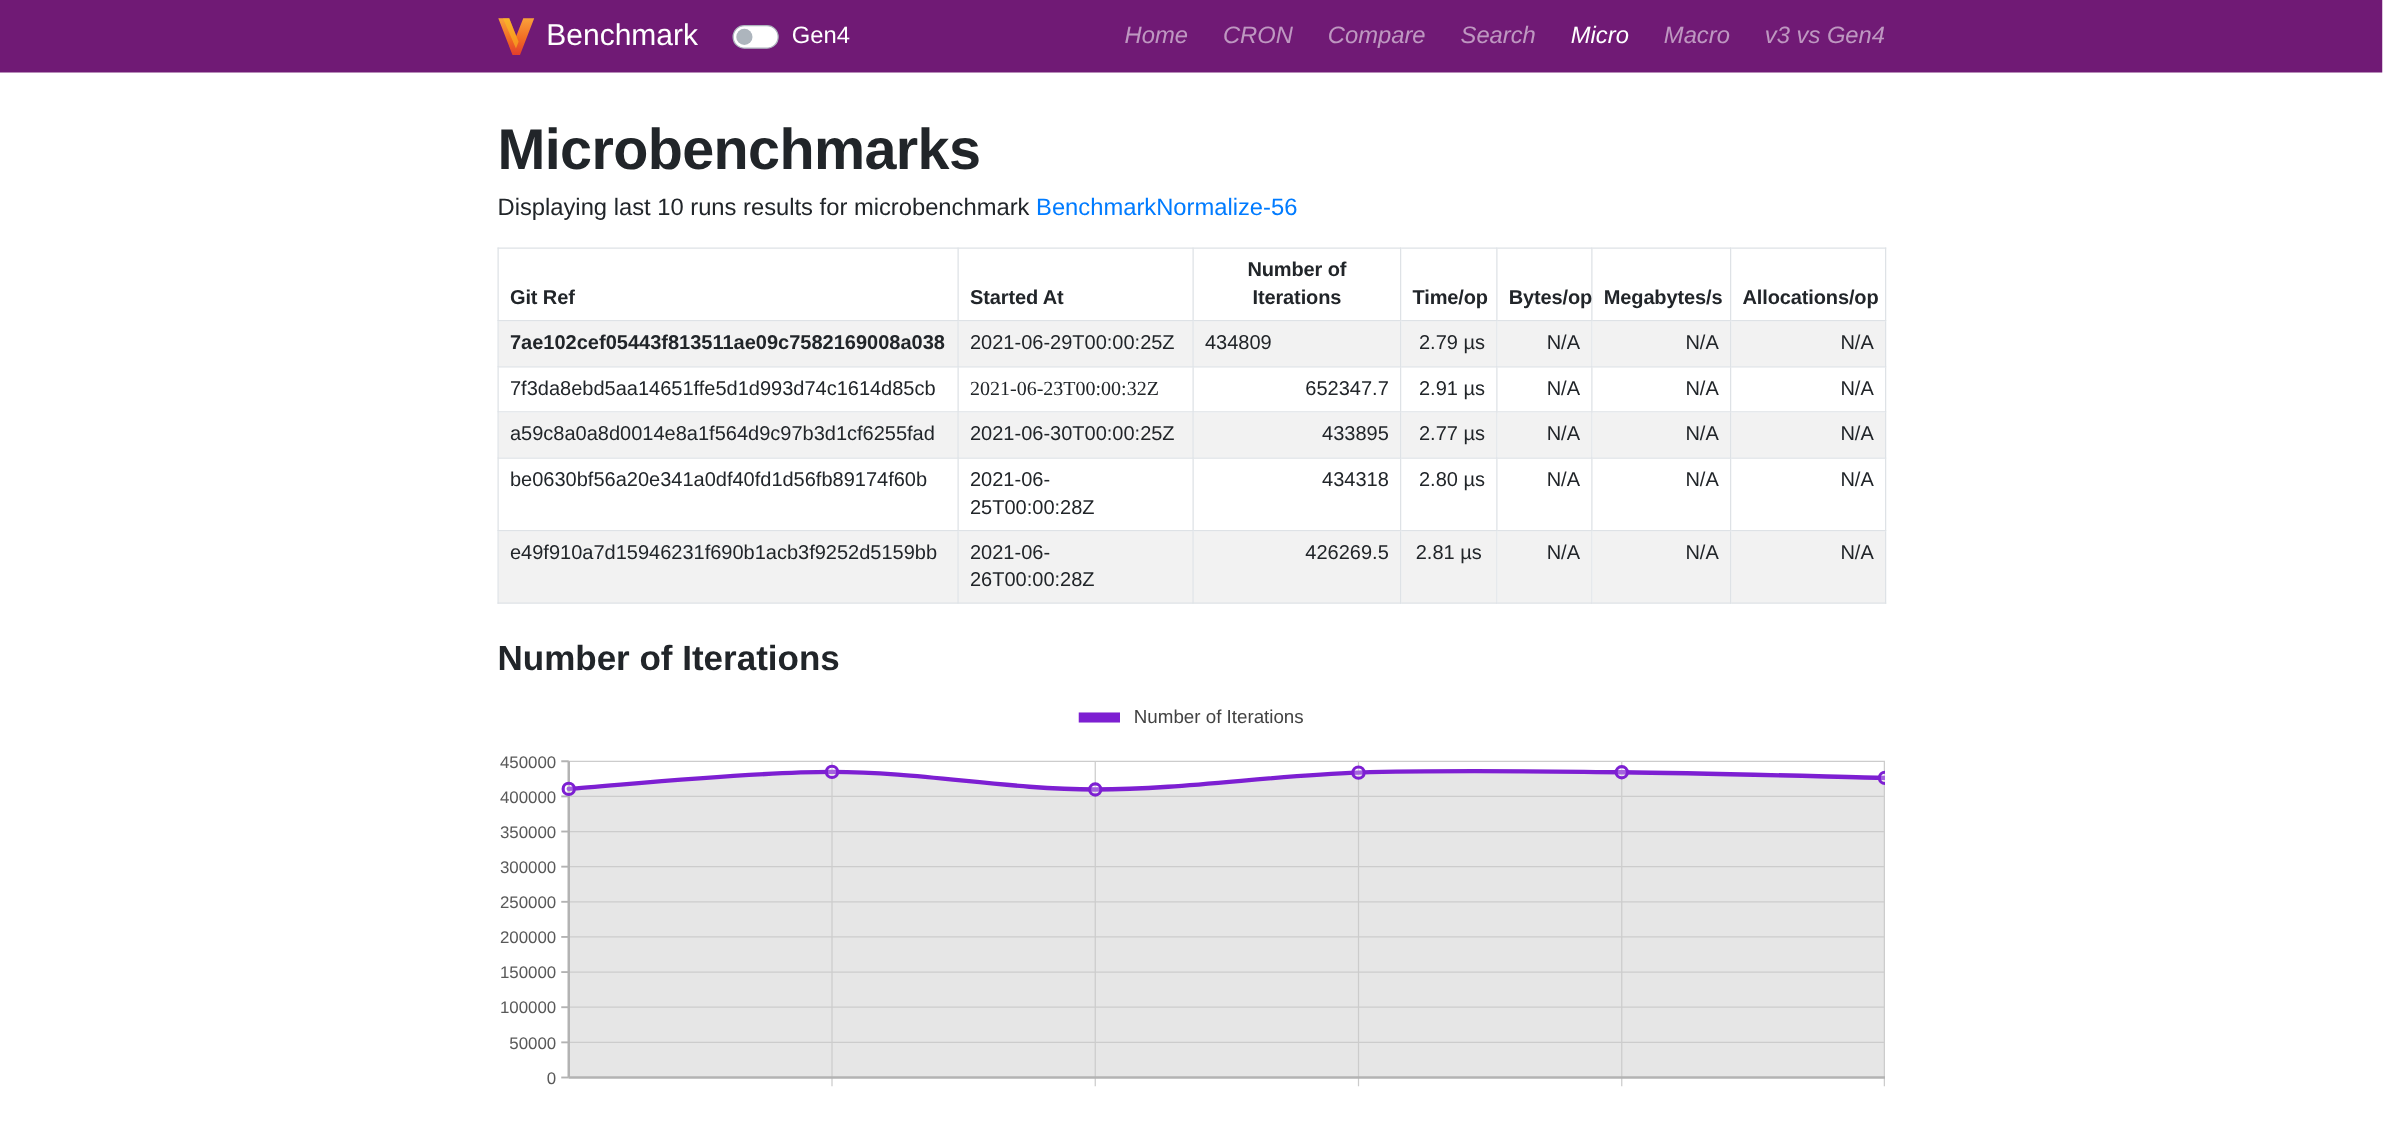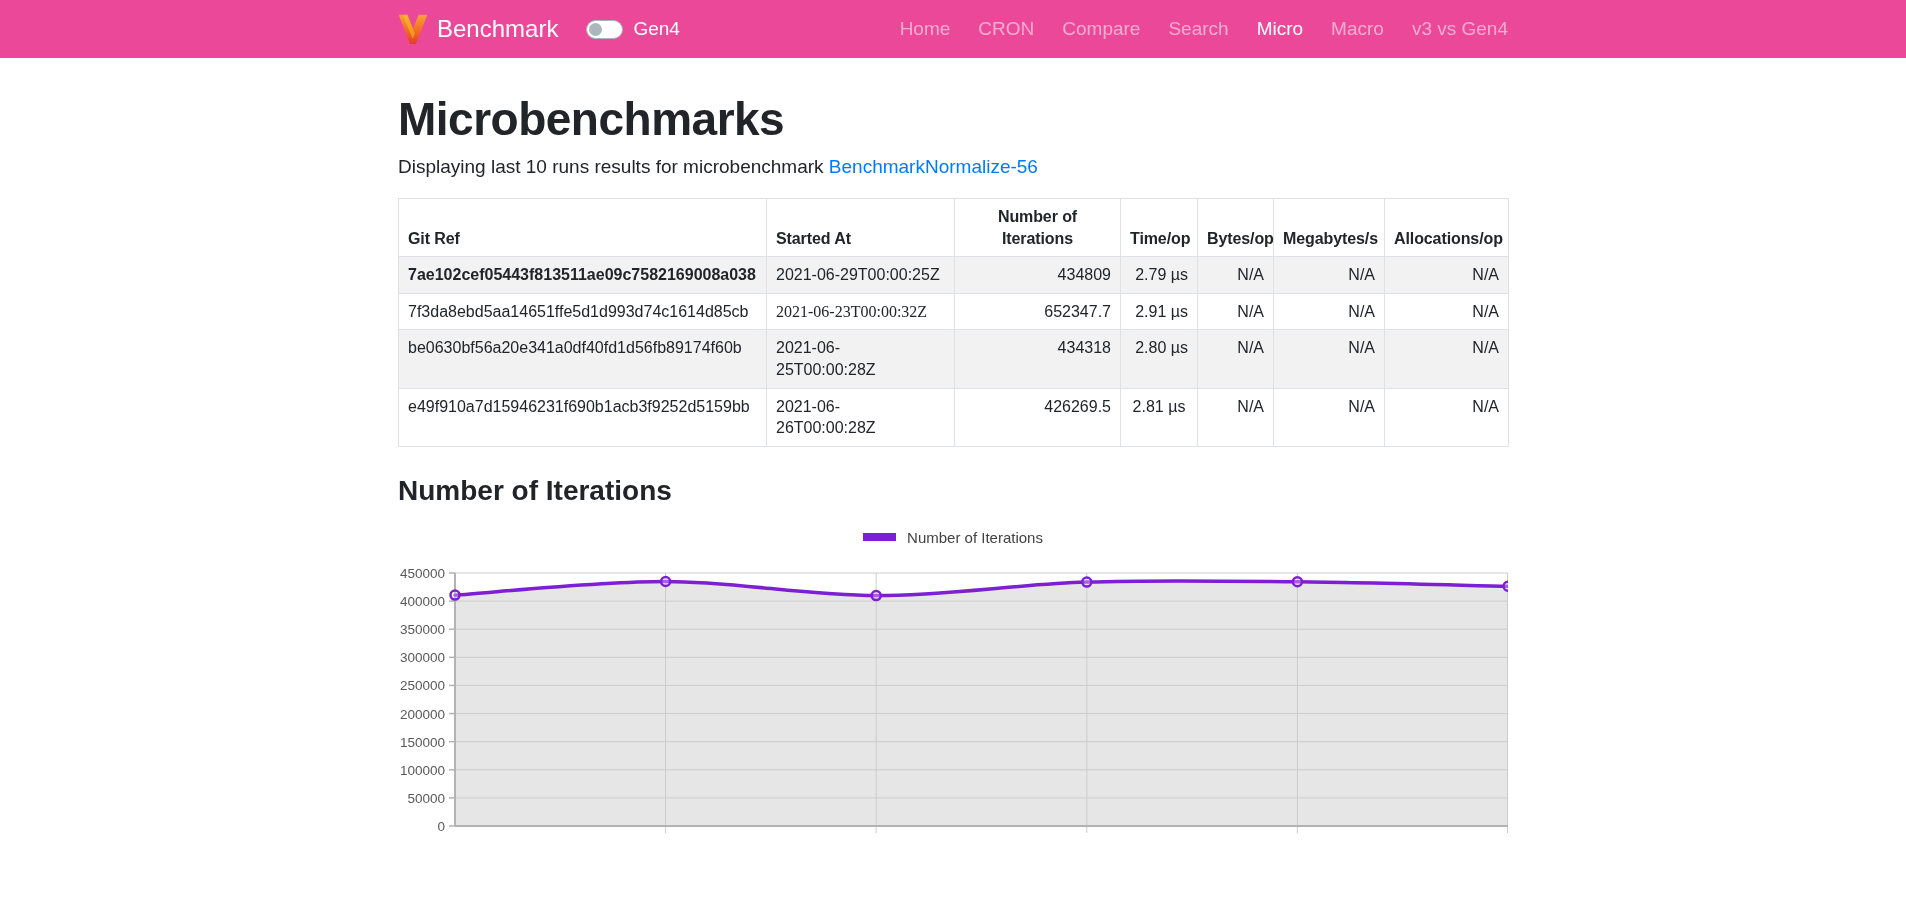--- a/index.html
+++ b/index.html
@@ -5,29 +5,29 @@
   * { box-sizing: border-box; }
   html,body { margin:0; padding:0; }
   body {
     width:1906px; height:915px; overflow:hidden;
     background:#ffffff; color:#212529;
     font-family:"Liberation Sans", "DejaVu Sans", sans-serif;
   }
   .container { width:1110px; margin:0 auto; }
 
   
-  .navbar { background:#ec4899; height:58px; }
+  .navbar { background:#701a75; height:58px; }
   .navbar .container { display:flex; align-items:center; height:100%; }
   .brand { display:flex; align-items:center; gap:9px; color:#fff; font-size:24px; text-decoration:none; }
   .logo { width:30px; height:34px; display:block; }
   .switch-wrap { display:flex; align-items:center; gap:10px; margin-left:28px; }
   .switch { width:37px; height:19px; border-radius:10px; background:#ffffff; border:1px solid #adb5bd; position:relative; cursor:pointer; }
   .switch .knob { position:absolute; left:2px; top:2px; width:13px; height:13px; border-radius:50%; background:#adb5bd; }
   .switch-label { color:#fff; font-size:19px; }
-  .nav-links { margin-left:auto; display:flex; align-items:center; }
+  .nav-links { margin-left:auto; display:flex; align-items:center;font-style:italic; }
   .nav-link { color:rgba(255,255,255,0.55); font-size:19px; text-decoration:none; padding:0 14px; white-space:nowrap; }
   .nav-link.active { color:#ffffff; }
   .nav-link:last-child { padding-right:0; }
 
   
   h1.page-title { font-size:46px; font-weight:700; margin:34px 0 10px; letter-spacing:-0.5px; }
   .subtitle { font-size:19px; margin:0 0 20px; }
   .subtitle a { color:#007bff; text-decoration:none; }
 
   
@@ -104,31 +104,40 @@
           <th style="text-align: right;">Time/op</th>
           <th style="text-align: right;">Bytes/op</th>
           <th style="text-align: right;">Megabytes/s</th>
           <th style="text-align: right;">Allocations/op</th>
         </tr>
       </thead>
     <tbody>
         <tr>
           <td style="text-align: left; font-weight: bold;">7ae102cef05443f813511ae09c7582169008a038</td>
           <td style="text-align: left;">2021-06-29T00:00:25Z</td>
-          <td style="text-align: right;">434809</td>
+          <td style="">434809</td>
           <td style="text-align: right;">2.79 µs</td>
           <td style="text-align: right;">N/A</td>
           <td style="text-align: right;">N/A</td>
           <td style="text-align: right;">N/A</td>
         </tr>
         <tr>
           <td style="text-align: left;">7f3da8ebd5aa14651ffe5d1d993d74c1614d85cb</td>
           <td style="text-align: left; font-family: Liberation Serif, serif;">2021-06-23T00:00:32Z</td>
           <td style="text-align: right;">652347.7</td>
           <td style="text-align: right;">2.91 µs</td>
+          <td style="text-align: right;">N/A</td>
+          <td style="text-align: right;">N/A</td>
+          <td style="text-align: right;">N/A</td>
+        </tr>
+        <tr>
+          <td style="text-align: left;">a59c8a0a8d0014e8a1f564d9c97b3d1cf6255fad</td>
+          <td style="text-align: left;">2021-06-30T00:00:25Z</td>
+          <td style="text-align: right;">433895</td>
+          <td style="text-align: right;">2.77 µs</td>
           <td style="text-align: right;">N/A</td>
           <td style="text-align: right;">N/A</td>
           <td style="text-align: right;">N/A</td>
         </tr>
         <tr>
           <td style="text-align: left;">be0630bf56a20e341a0df40fd1d56fb89174f60b</td>
           <td style="text-align: left;">2021-06-
 25T00:00:28Z</td>
           <td style="text-align: right;">434318</td>
           <td style="text-align: right;">2.80 µs</td>

